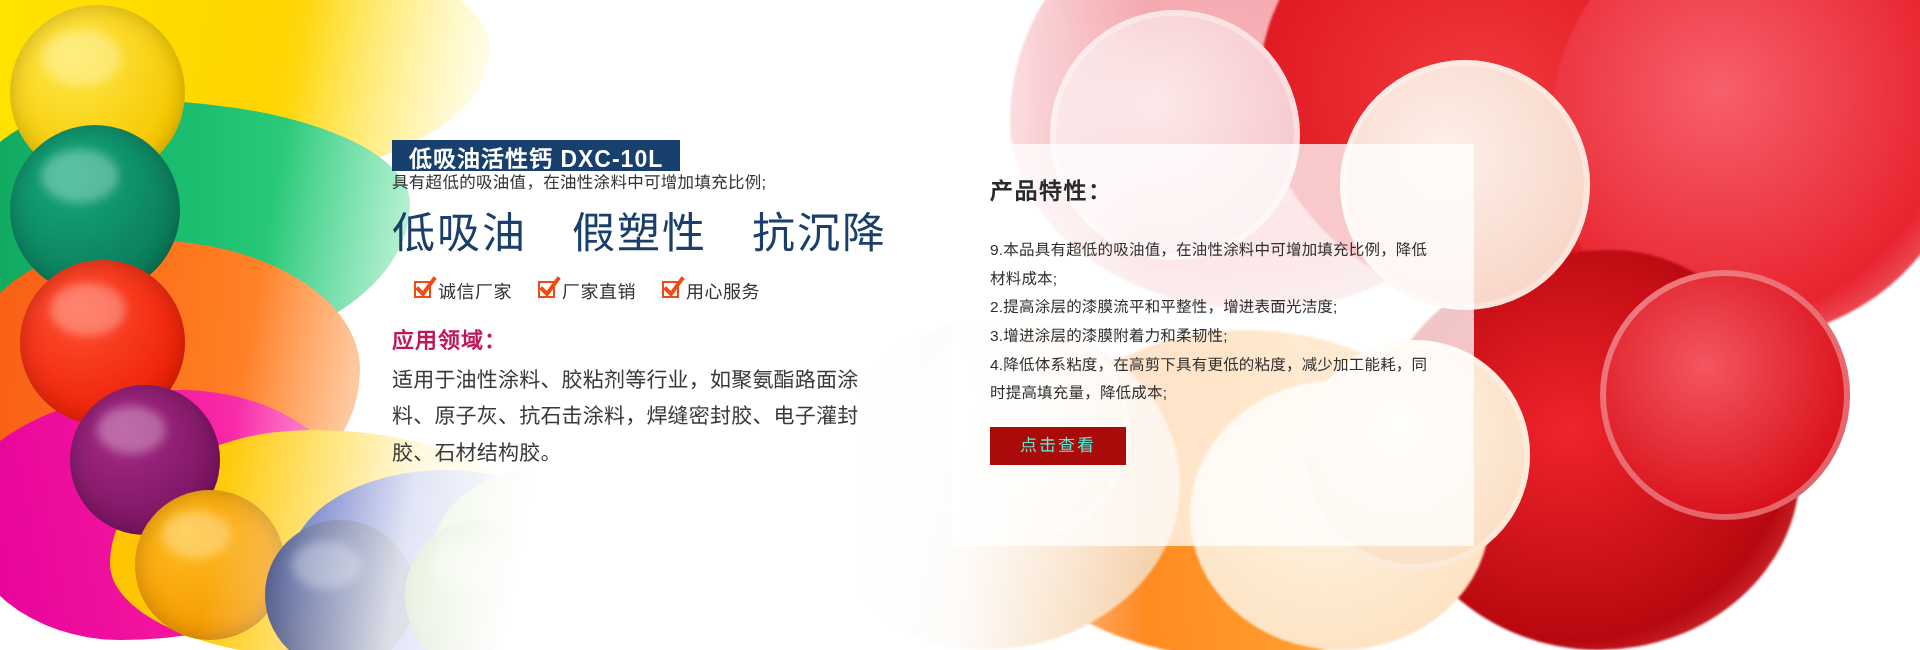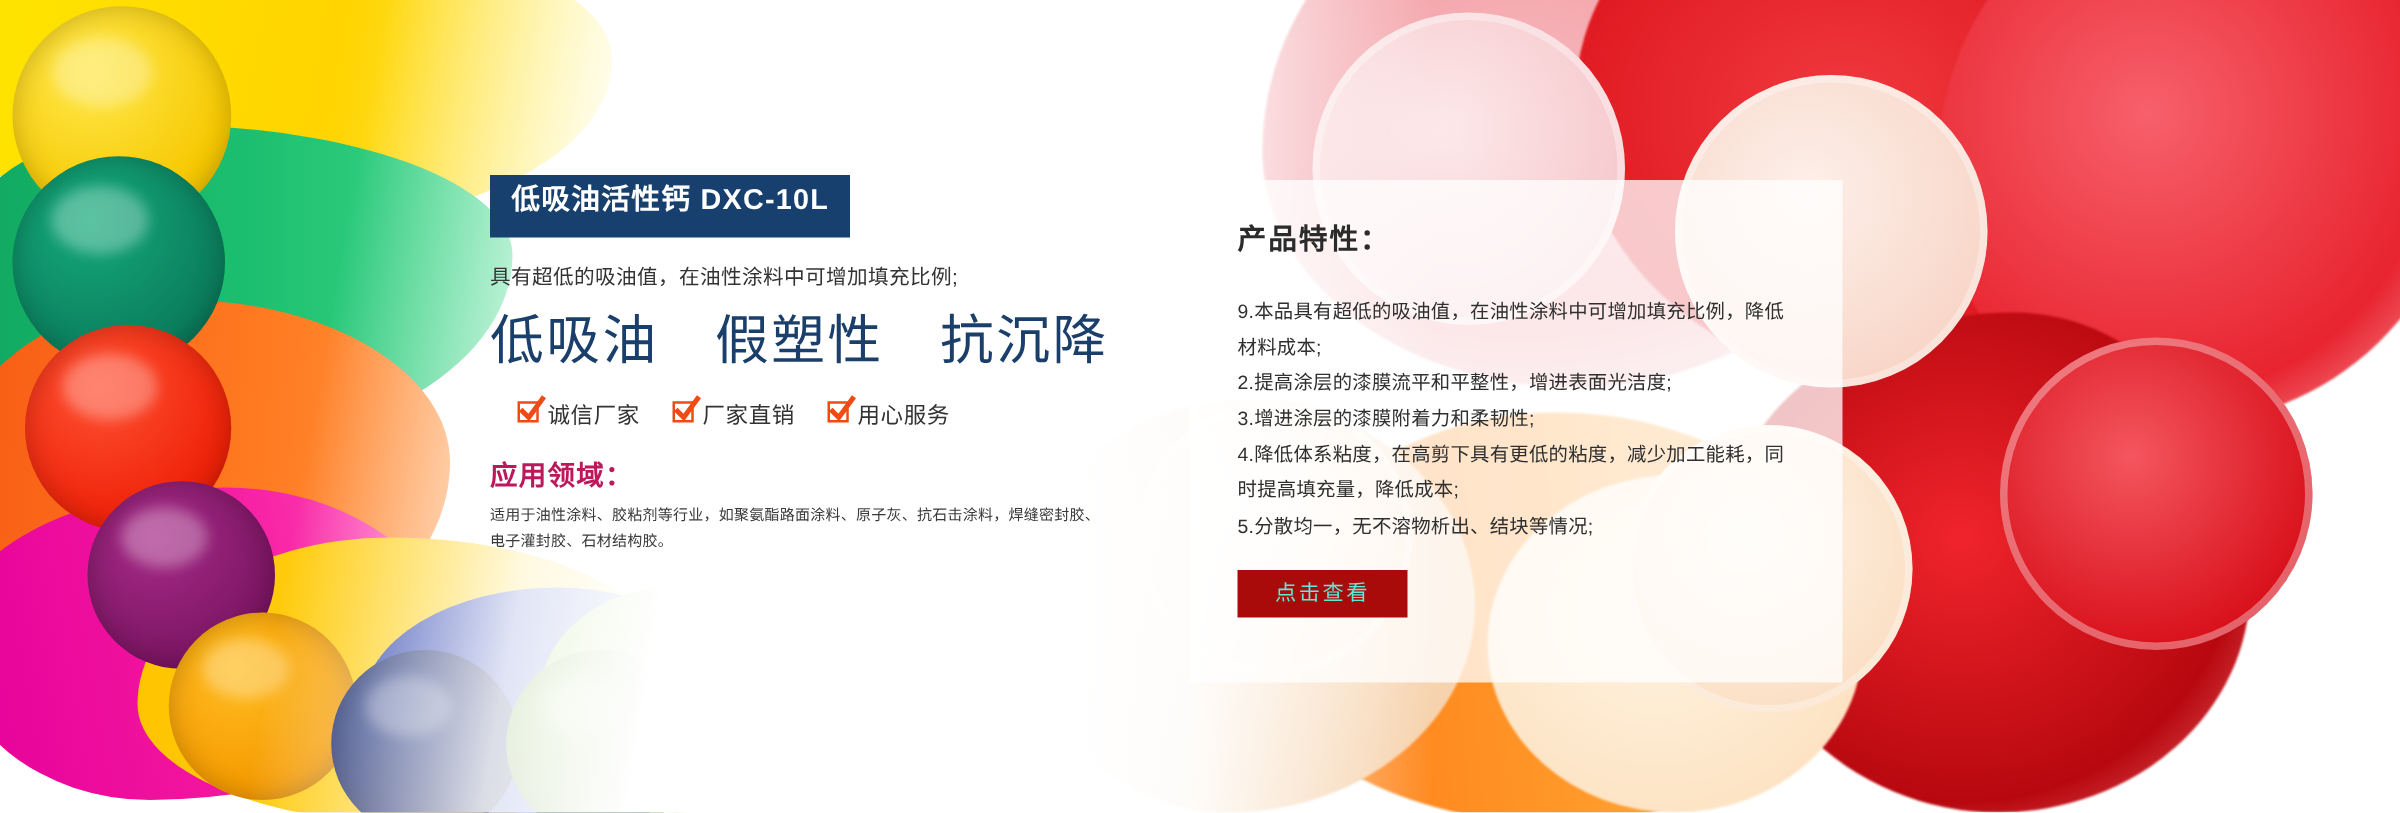--- a/index.html
+++ b/index.html
@@ -153,26 +153,25 @@
     width: 560px;
   }
 
   .title-badge {
     display: inline-block;
     background: #17406e;
     color: #ffffff;
     font-size: 23px;
     font-weight: bold;
     letter-spacing: 1px;
-    padding: 8px 17px 19px 17px;
+    padding: 8px 17px 0 17px;
     line-height: 1;
   }
 
   .subtitle {
-    margin-top: 21px;
     font-size: 16.5px;
     color: #333333;
     letter-spacing: .3px;
     line-height: 1.4;
   }
 
   .headline {
     margin-top: 14px;
     font-size: 43px;
     font-weight: normal;
@@ -209,21 +208,21 @@
 
   .section-title {
     margin-top: 19px;
     font-size: 22px;
     font-weight: bold;
     color: #be185d;
     letter-spacing: 1px;
   }
   .section-body {
     margin-top: 8px;
-    font-size: 12px;
+    font-size: 21px;
     color: #3a3a3a;
     line-height: 1.75;
     letter-spacing: .2px;
     max-width: 500px;
   }
 
   
   .feature-panel {
     position: absolute;
     left: 952px;
@@ -351,19 +350,18 @@
 
   <div class="feature-panel">
 
     <div class="panel-title">产品特性：</div>
 
     <ul class="feature-list">
       <li>9.本品具有超低的吸油值，在油性涂料中可增加填充比例，降低材料成本;</li>
       <li>2.提高涂层的漆膜流平和平整性，增进表面光洁度;</li>
       <li>3.增进涂层的漆膜附着力和柔韧性;</li>
       <li>4.降低体系粘度，在高剪下具有更低的粘度，减少加工能耗，同时提高填充量，降低成本;</li>
-      <li>5.分散均一，无不溶物析出、结块等情况;</li>
     </ul>
 
     <button class="cta-button">点击查看</button>
   </div>
 
 </div>
 
 </body></html>

